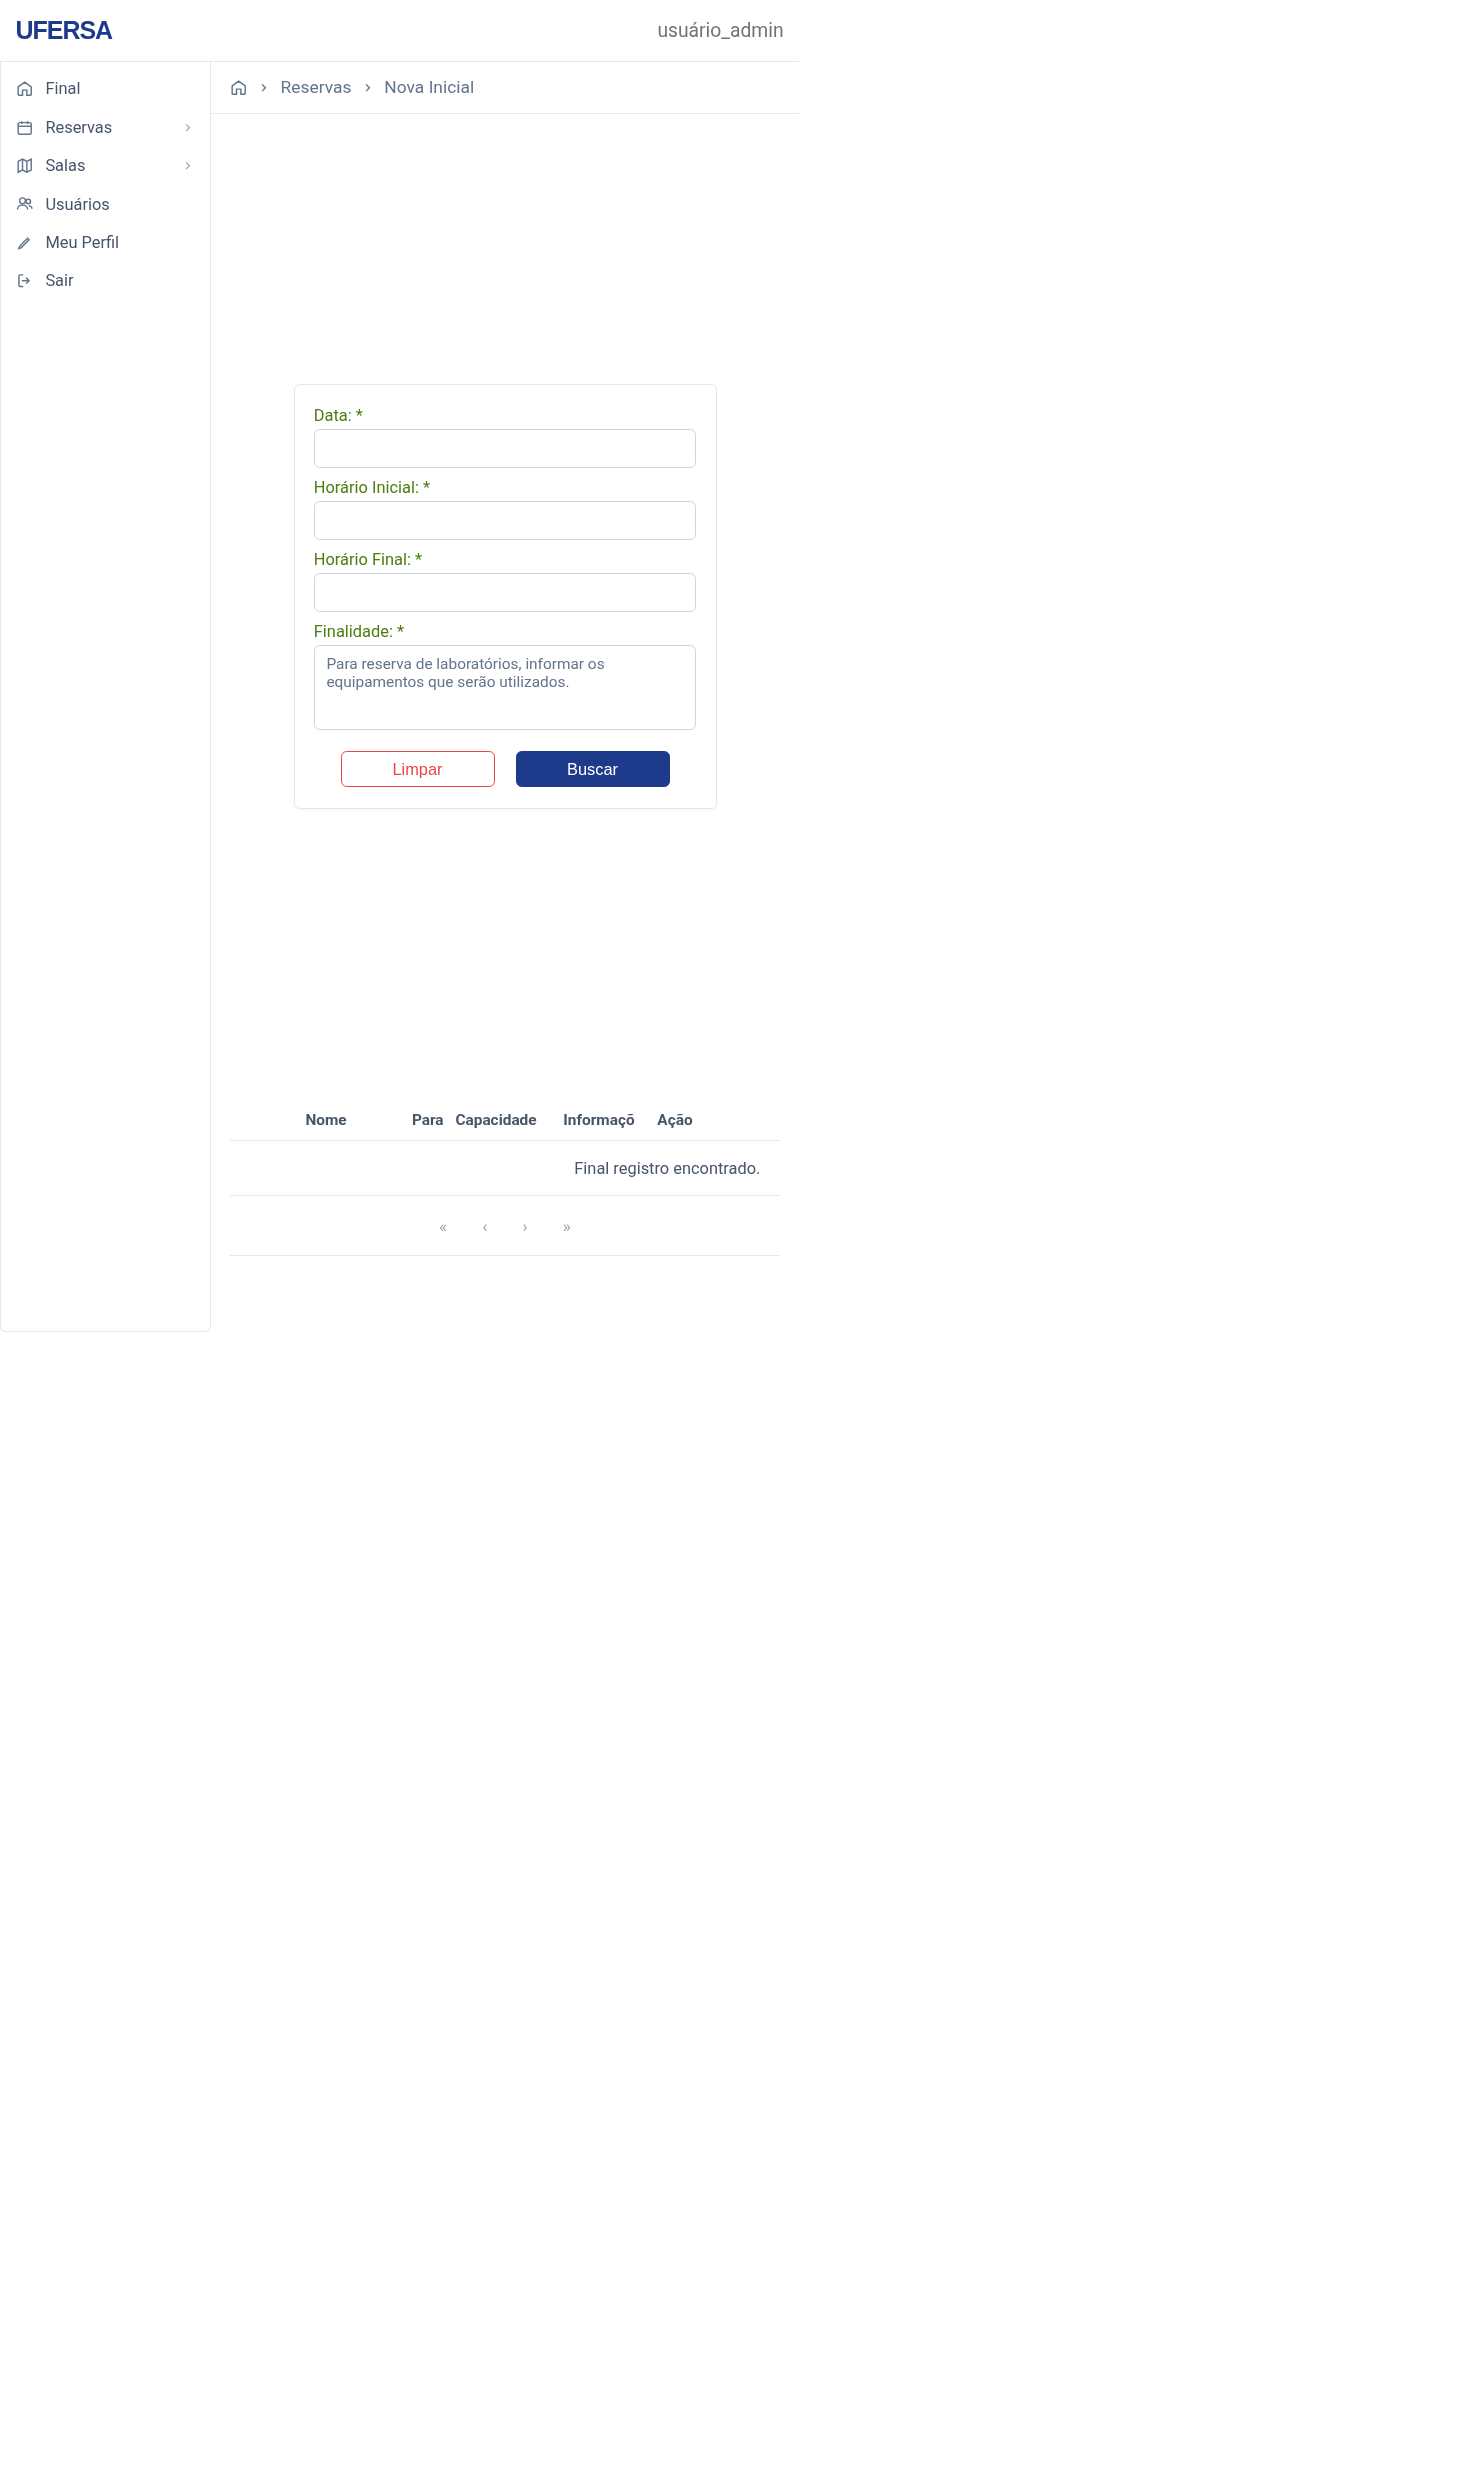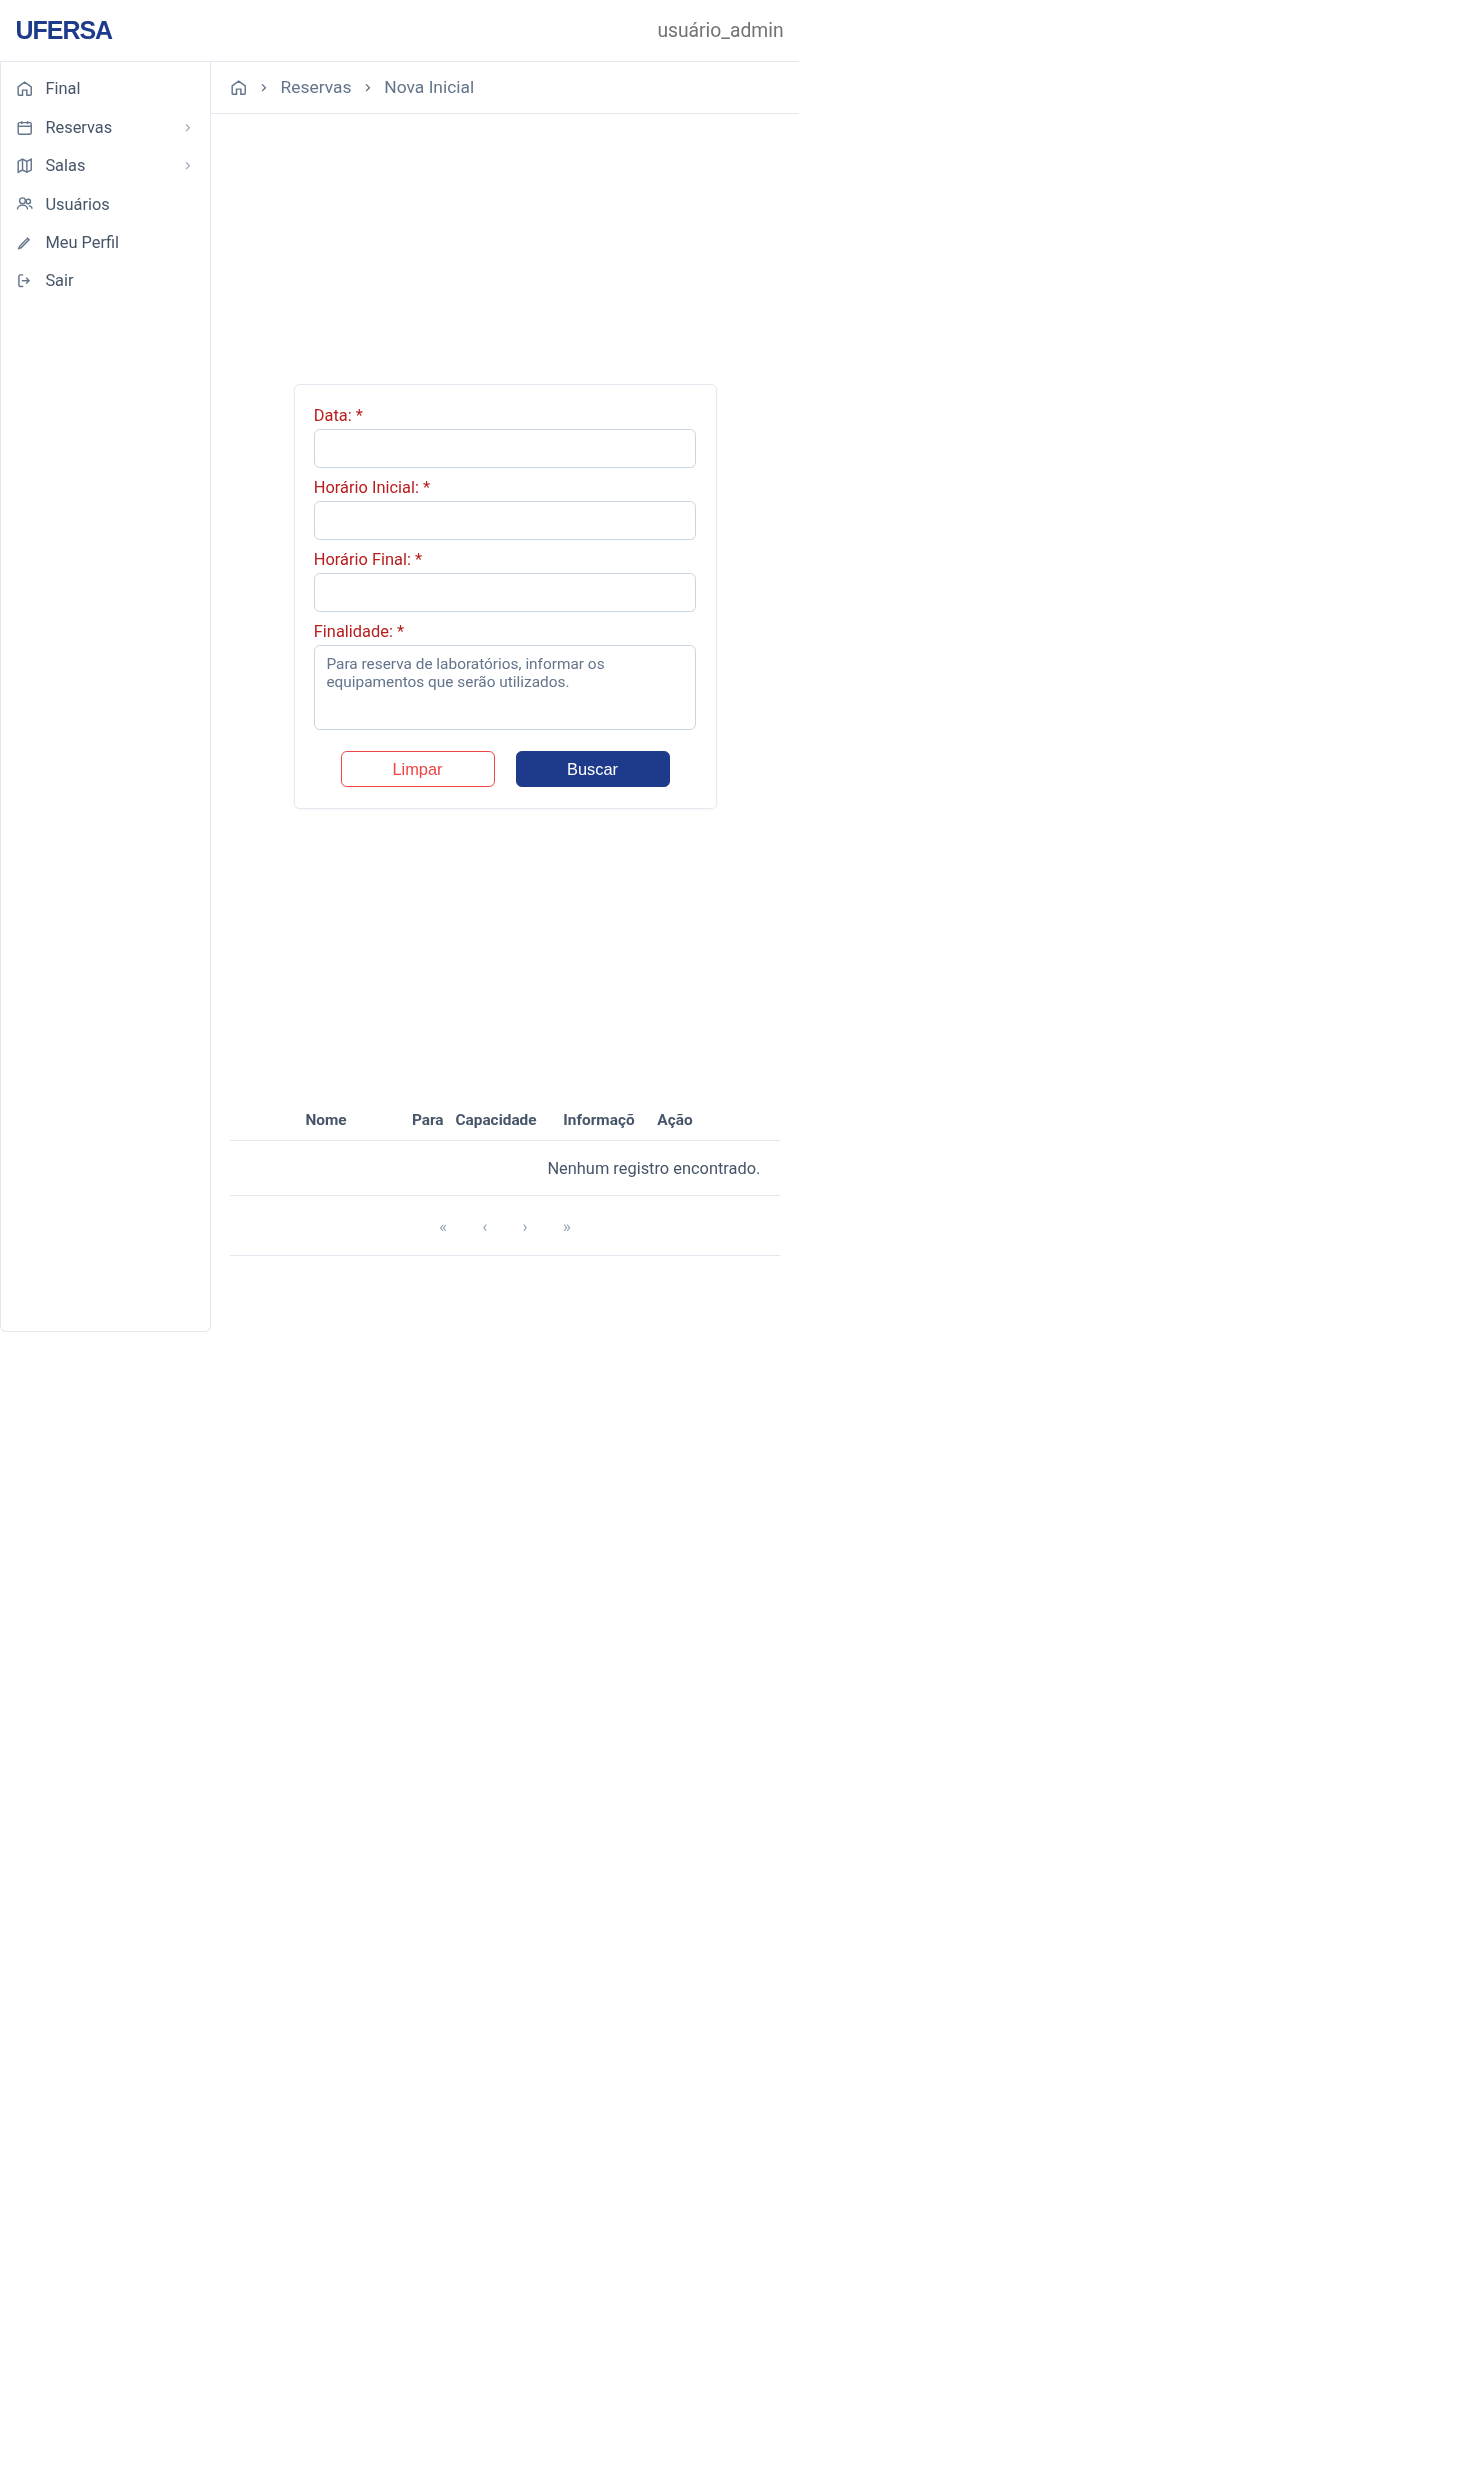--- a/index.html
+++ b/index.html
@@ -108,21 +108,21 @@
       border-radius: 5.8px;
       padding: 21px 19.3px;
       box-shadow: 0 1px 2.9px rgba(0,0,0,0.04);
     }
     .form-group {
       margin-bottom: 9.7px;
     }
     .form-label {
       display: block;
       font-size: 16.4px;
-      color: #b91c1c;
+      color: #4d7c0f;
       margin-bottom: 3.9px;
     }
     .form-input {
       width: 100%;
       border: 1px solid #cbd5e1;
       border-radius: 5.8px;
       padding: 9.7px 11.6px;
       font-size: 15.4px;
       color: #334155;
       font-family: inherit;
@@ -317,21 +317,21 @@
     </div>
 
     <div class="table-area">
       <div class="table-header">
         <div class="col-nome">Nome</div>
         <div class="col-bloco">Para</div>
         <div class="col-cap">Capacidade</div>
         <div class="col-info">Informaçõ</div>
         <div class="col-acao">Ação</div>
       </div>
-      <div class="table-body">Nenhum registro encontrado.</div>
+      <div class="table-body">Final registro encontrado.</div>
       <div class="pagination">
         <span class="page-btn">«</span>
         <span class="page-btn">‹</span>
         <span class="page-btn">›</span>
         <span class="page-btn">»</span>
       </div>
     </div>
   </div>
 </div>
 

